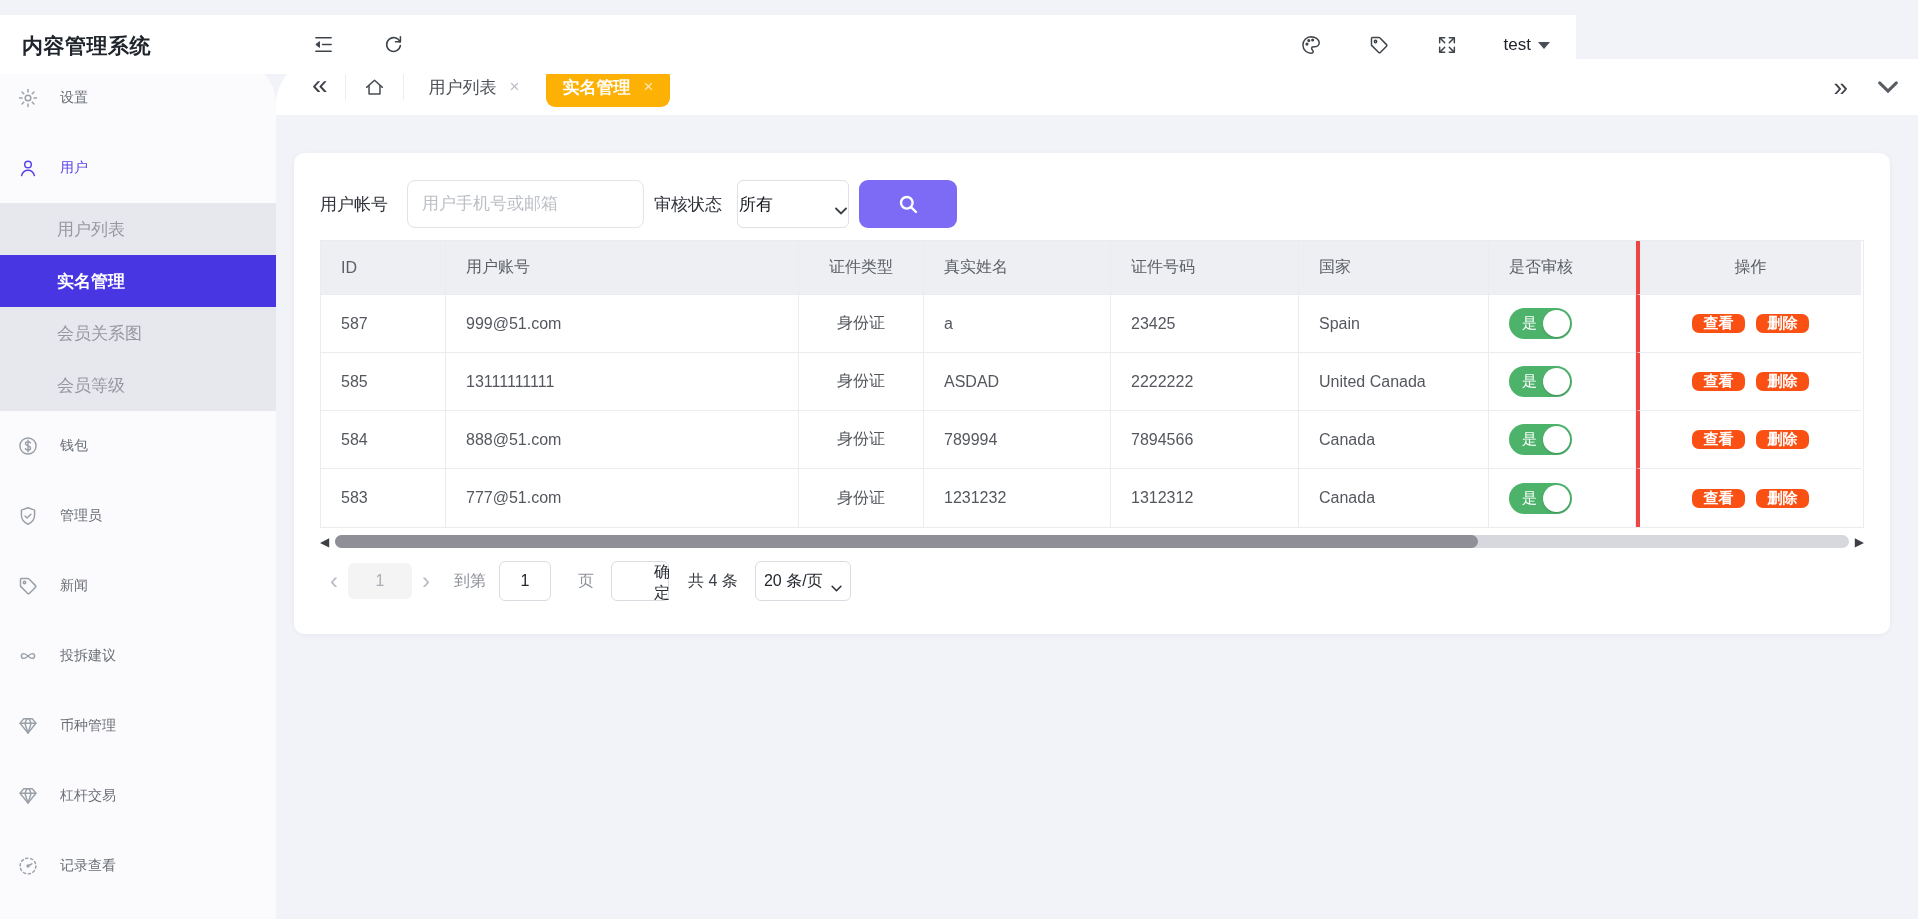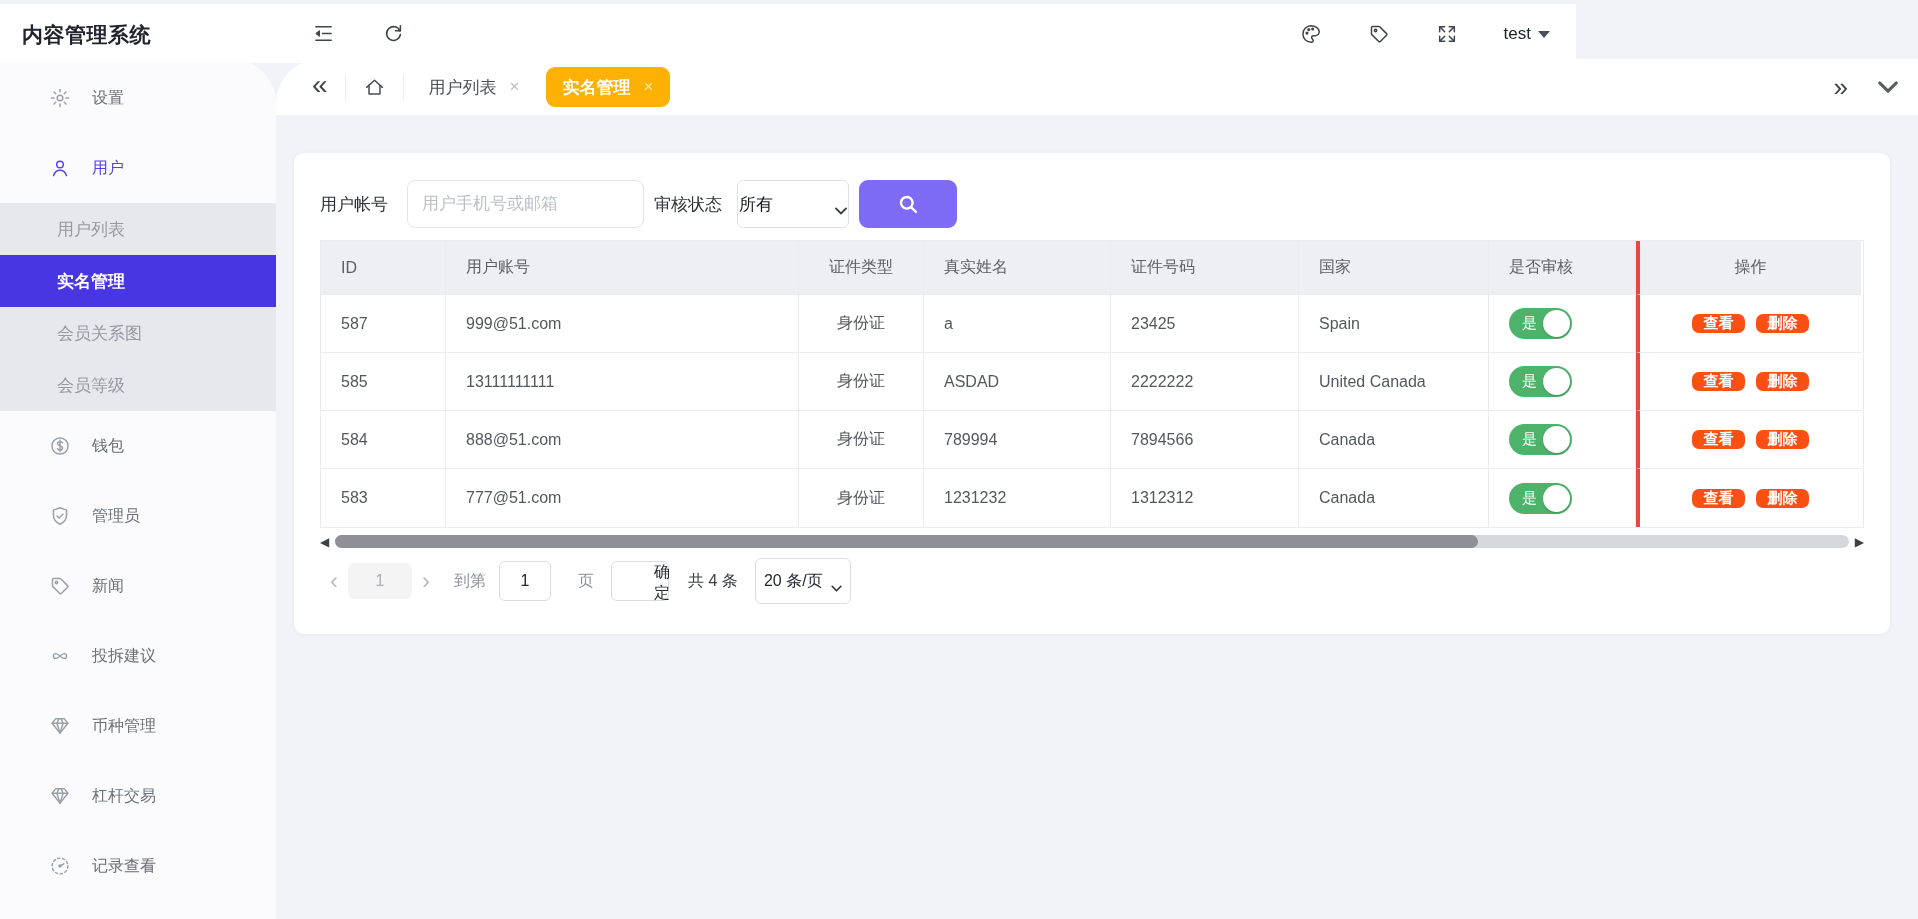--- a/index.html
+++ b/index.html
@@ -1,35 +1,35 @@
 <!DOCTYPE html>
 <html style="--accent: #4936e3; --parent-active: #5743eb; --tab-active: #fcb104; --search-btn: #7d6bf6; --toggle-on: #4db36b; --action-btn: #fa5014;"><head>
 <meta charset="utf-8">
 <style>
   * { box-sizing: border-box; margin: 0; padding: 0; }
   html,body { width:1918px; height:919px; overflow:hidden;
     font-family:"Liberation Sans", sans-serif; background:#f2f3f8; }
 
   
-  .header { position:absolute; left:0; top:4px; width:1576px; height:59px; background:#ffffff; z-index:5; }
+  .header { position:absolute; left:0; top:15px; width:1576px; height:59px; background:#ffffff; z-index:5; }
   .brand { position:absolute; left:22px; top:17px; font-size:21px; font-weight:bold; color:#20242c; letter-spacing:.5px; }
   .hd-icon { position:absolute; top:18px; width:23px; height:23px; color:#3f444b; cursor:pointer; }
   .hd-icon svg { width:100%; height:100%; }
   .icon-ham { left:312px; }
   .icon-refresh { left:382px; }
   .hd-right { position:absolute; right:26px; top:0; height:59px; display:flex; align-items:center; gap:46px; }
   .hd-right .ricon { width:22px; height:22px; color:#3f444b; cursor:pointer; }
   .hd-right .ricon svg { width:100%; height:100%; }
   .user-menu { display:flex; align-items:center; gap:7px; cursor:pointer; font-size:17px; color:#20242c; }
   .user-caret { width:0; height:0; border-left:6px solid transparent; border-right:6px solid transparent; border-top:7px solid #4a4f56; margin-top:2px; }
 
   
   .sidebar { position:absolute; left:0; top:59px; width:276px; bottom:0; background:#fbfbfd; border-top-right-radius:45px; z-index:3; }
   .menu { padding-top:4px; }
-  .m-item { height:70px; display:flex; align-items:center; padding-left:49px; gap:21px; font-size:16px; color:#6a6f76; cursor:pointer; }
+  .m-item { height:70px; display:flex; align-items:center; padding-left:17px; gap:21px; font-size:14px; color:#6a6f76; cursor:pointer; }
   .m-item .mi { width:22px; height:22px; color:#9aa0a8; flex:0 0 auto; }
   .m-item .mi svg { width:100%; height:100%; }
   .m-item.active { color:var(--parent-active); }
   .m-item.active .mi { color:var(--parent-active); }
   .submenu { background:#e7e7ee; }
   .s-item { height:52px; display:flex; align-items:center; padding-left:57px; font-size:17px; color:#9898a3; cursor:pointer; }
   .s-item.active { background:var(--accent); color:#ffffff; font-weight:bold; }
 
   
   .tabbar { position:absolute; left:276px; right:0; top:59px; height:56px; background:#ffffff; border-top-left-radius:45px; display:flex; align-items:center; padding:0 20px 0 36px; z-index:2; }
@@ -87,21 +87,21 @@
   .hs-thumb { position:absolute; left:0; top:0; height:13px; width:75.5%; background:#8e8f97; border-radius:7px; cursor:grab; }
 
   
   .pager { margin-top:12px; height:40px; display:flex; align-items:center; font-size:16px; }
   .pg-arrow { color:#b7bbc2; font-size:24px; line-height:1; padding:0 10px; cursor:pointer; }
   .pg-num { width:64px; height:36px; background:#f4f4f5; border-radius:6px; color:#aaaeb6; display:flex; align-items:center; justify-content:center; cursor:pointer; }
   .pg-goto { color:#8e939b; margin-left:14px; }
   .pg-input { width:52px; height:40px; border:1px solid #d9dce1; border-radius:6px; text-align:center; font-size:16px; color:#23272e; margin:0 13px; outline:none; font-family:"Liberation Sans",sans-serif; }
   .pg-confirm { margin-left:17px; width:58px; height:40px; background:#fff; border:1px solid #d9dce1; border-radius:6px; font-size:16px; color:#2a2e34; cursor:pointer; font-family:"Liberation Sans",sans-serif;padding-left:42px; }
   .pg-total { margin-left:19px; color:#3c4046; }
-  .pg-size { margin-left:17px; width:96px; height:46px; border:1px solid #d9dce1; border-radius:6px; display:flex; align-items:center; justify-content:center; gap:8px; color:#23272e; cursor:pointer; background:#fff; }
+  .pg-size { margin-left:17px; width:96px; height:40px; border:1px solid #d9dce1; border-radius:6px; display:flex; align-items:center; justify-content:center; gap:8px; color:#23272e; cursor:pointer; background:#fff; }
   .pg-size .caret { width:11px; height:7px; color:#2a2e34; }
   .pg-size .caret svg { width:100%; height:100%; }
 </style>
 </head>
 <body>
 
 <div class="header">
   <div class="brand">内容管理系统</div>
   <div class="hd-icon icon-ham"><svg viewBox="0 0 24 24" fill="none" stroke="currentColor" stroke-width="1.6" stroke-linecap="round" stroke-linejoin="round">
         <path d="M4 5h16M11 12h9M4 19h16"></path>

